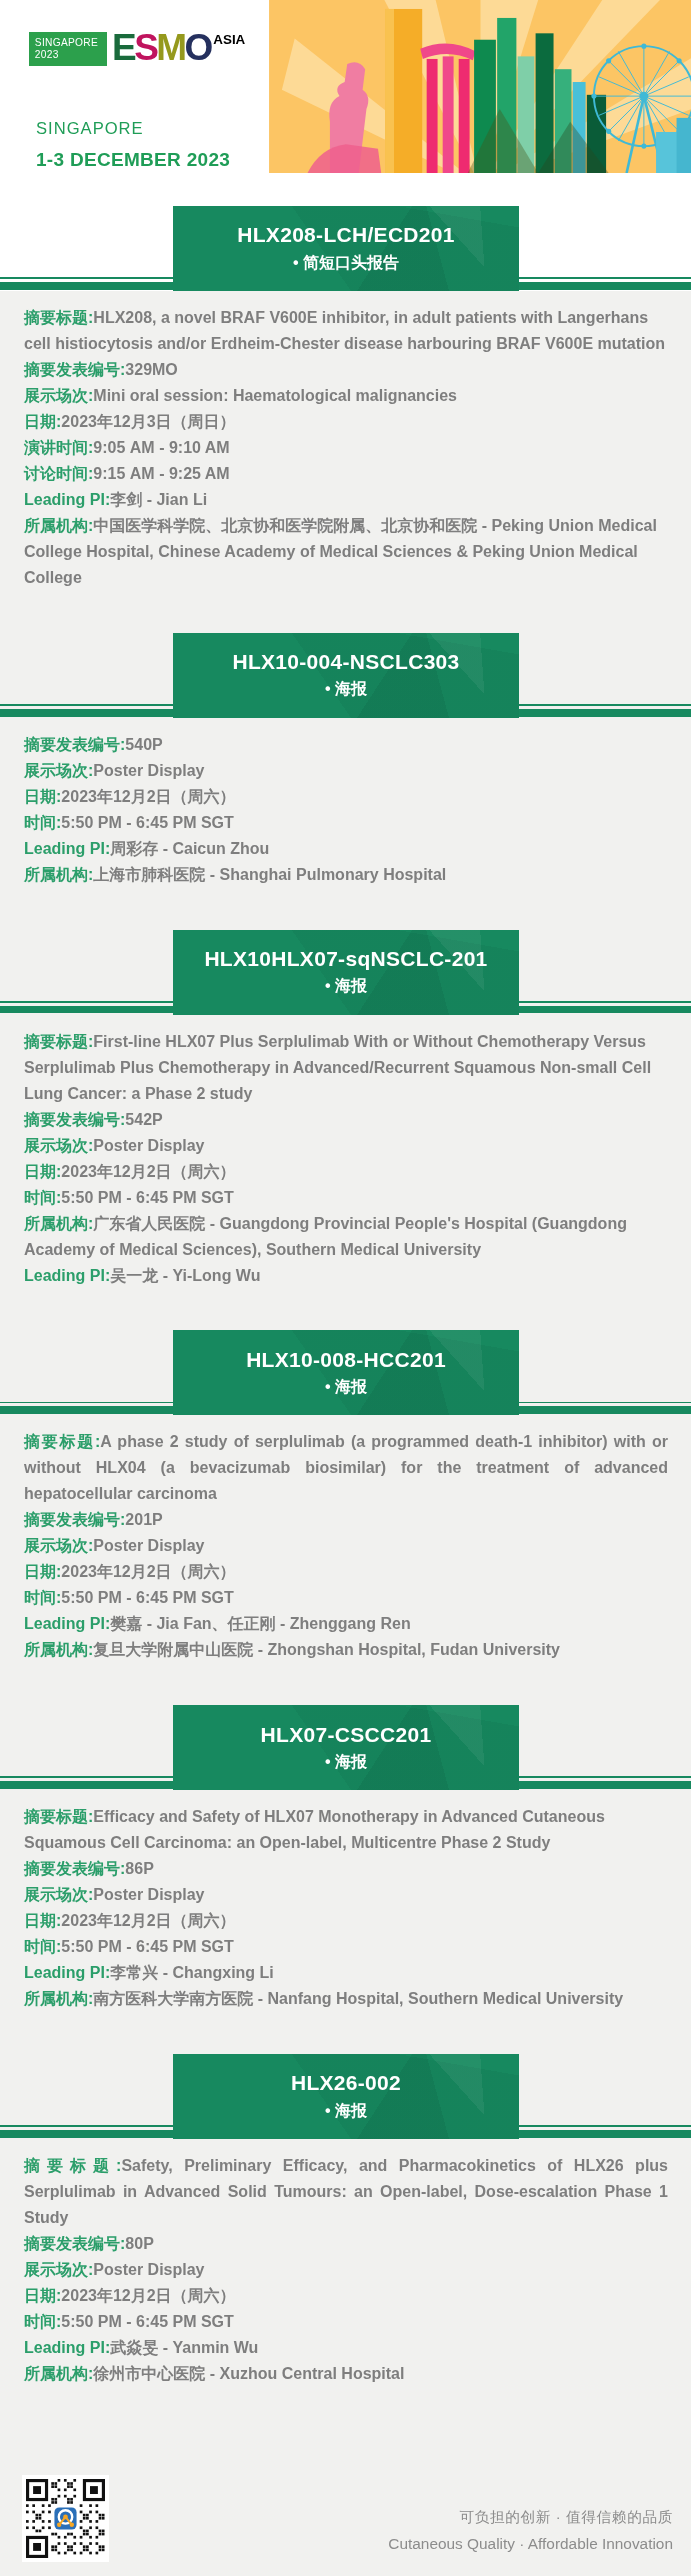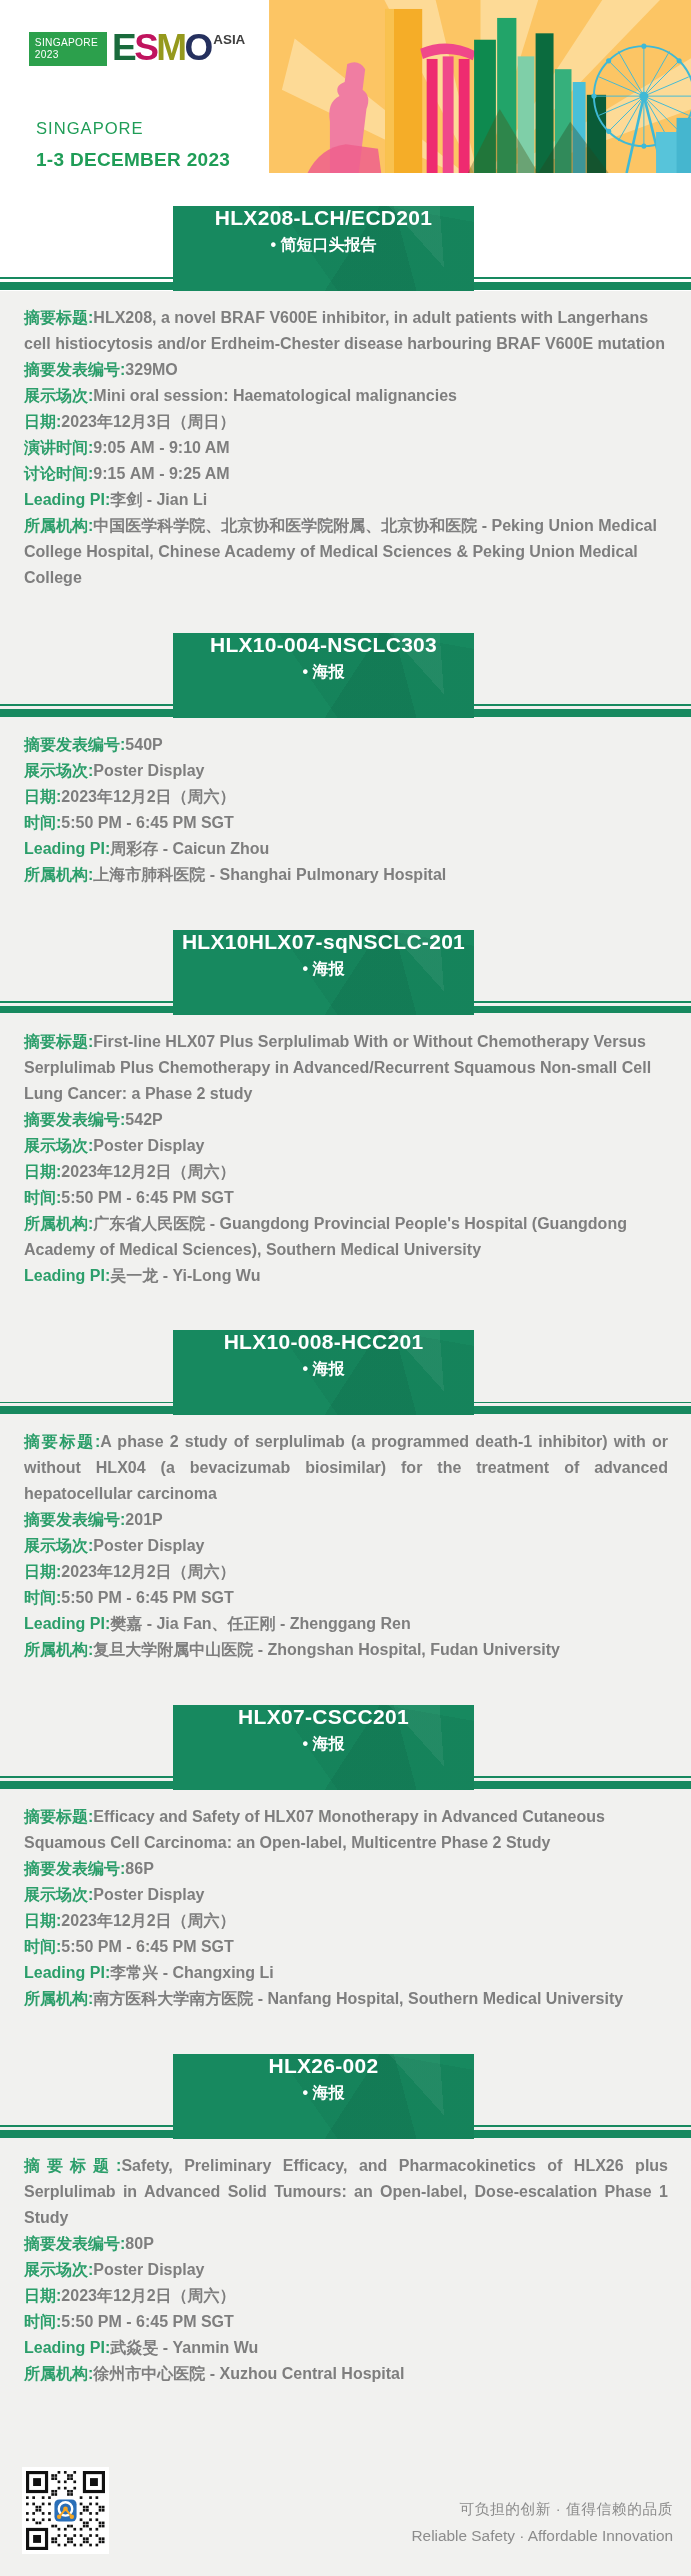--- a/index.html
+++ b/index.html
@@ -24,61 +24,61 @@
   .city-block{position:absolute;left:36px;top:119px;color:var(--logo-green)}
   .city{font-size:16.6px;letter-spacing:1px}
   .dates{font-size:19px;font-weight:700;margin-top:10px;letter-spacing:0.3px}
   .skyline{position:absolute;right:0;top:0;width:423px;height:173px;display:block}
 
   
   .banner-block{position:relative;height:85px;margin-top:29px}
   .banner-block.first{margin-top:0;height:118px;background:#ffffff}
   .banner-line{position:absolute;left:0;right:0;bottom:12px;height:1.9px;background:var(--banner-green)}
   .banner-bar{position:absolute;left:0;right:0;bottom:1.3px;height:7.7px;background:var(--banner-green)}
-  .banner-box{position:absolute;left:173px;width:301px;top:0;bottom:0;
-      display:flex;flex-direction:column;align-items:center;gap:5.1px;color:#fff;
+  .banner-box{position:absolute;left:173px;width:346px;top:0;bottom:0;
+      display:flex;flex-direction:column;align-items:center;justify-content:center;gap:5.1px;color:#fff;
       background-color:var(--banner-green);
       background-image:
         conic-gradient(from 135deg at 15% 112%, rgba(255,255,255,.07) 0 42deg, transparent 42deg 360deg),
         conic-gradient(from 165deg at 72% -18%, rgba(0,55,38,.10) 0 48deg, transparent 48deg 360deg),
         conic-gradient(from 118deg at 44% 128%, rgba(255,255,255,.05) 0 55deg, transparent 55deg 360deg),
         conic-gradient(from -42deg at 90% 72%, rgba(255,255,255,.06) 0 38deg, transparent 38deg 360deg),
         conic-gradient(from 100deg at 30% -25%, rgba(0,55,38,.07) 0 45deg, transparent 45deg 360deg);}
   .banner-block.first .banner-box{top:33px}
   .banner-title{font-size:21px;font-weight:700;letter-spacing:0.3px}
   .banner-subtitle{font-size:16px;font-weight:700}
 
   
   .section-content{padding:14px 24px 12.8px;font-size:16px;line-height:26px}
   .field{margin:0}
   .field.justify{text-align:justify}
   .f-label{color:var(--label-green);font-weight:700}
   .f-value{color:var(--value-gray);font-weight:700}
 
   
-  .footer{position:absolute;left:0;right:0;bottom:8px;height:128px}
+  .footer{position:absolute;left:0;right:0;bottom:0;height:128px}
   .qr-card{position:absolute;left:22.4px;bottom:14px;width:87px;height:87px;background:#fff;
            display:flex;align-items:center;justify-content:center}
   .slogans{position:absolute;right:19px;bottom:23px;text-align:right;color:#8c8c8c}
   .slogan-cn{font-size:14.7px;letter-spacing:0.6px}
   .slogan-en{font-size:15.4px;margin-top:7.7px}
 </style>
 </head>
 <body>
 
 <div class="page">
 
   <div class="header">
     <div class="logo-row">
       <div class="badge">
         <div>SINGAPORE</div>
         <div>2023</div>
       </div>
       <div class="esmo-letters"><span style="color: rgb(26, 107, 60);">E</span><span style="color: rgb(192, 20, 94);">S</span><span style="color: rgb(149, 153, 29);">M</span><span style="color: rgb(37, 48, 94);">O</span></div>
-      <div class="asia" style="color: #404040;">ASIA</div>
+      <div class="asia" style="color: #000000;">ASIA</div>
     </div>
     <div class="city-block">
       <div class="city">SINGAPORE</div>
       <div class="dates">1-3 DECEMBER 2023</div>
     </div>
 
     <svg class="skyline" viewBox="0 0 660 270" aria-hidden="true">
       <rect x="0" y="0" width="660" height="270" fill="#fcc564"></rect>
       <g fill="rgba(255,243,210,0.45)">
         <path d="M330 290 L180 0 L260 0 Z"></path>
@@ -398,18 +398,18 @@
           <circle cx="50" cy="48" r="3" fill="#f6a623"></circle>
           <line x1="50" y1="48" x2="58" y2="58" stroke="#f6a623" stroke-width="2.5"></line>
           <circle cx="58" cy="58" r="2.8" fill="#f6a623"></circle>
           <line x1="50" y1="48" x2="42" y2="58" stroke="#f6a623" stroke-width="2.5"></line>
           <circle cx="42" cy="58" r="2.8" fill="#f6a623"></circle>
         </g>
       </svg>
     </div>
     <div class="slogans">
       <div class="slogan-cn">可负担的创新 · 值得信赖的品质</div>
-      <div class="slogan-en">Reliable Safety · Affordable Innovation</div>
+      <div class="slogan-en">Cutaneous Quality · Affordable Innovation</div>
     </div>
   </div>
 
 </div>
 
 
 </body></html>

